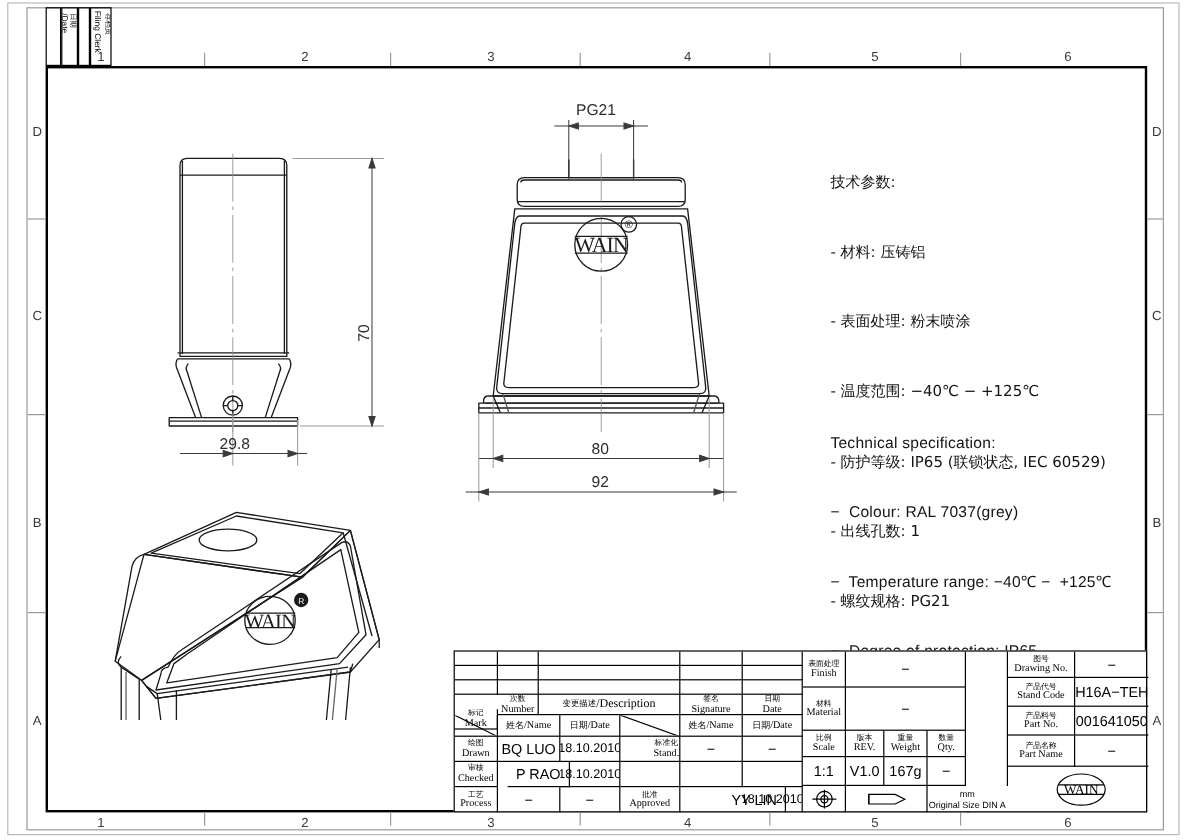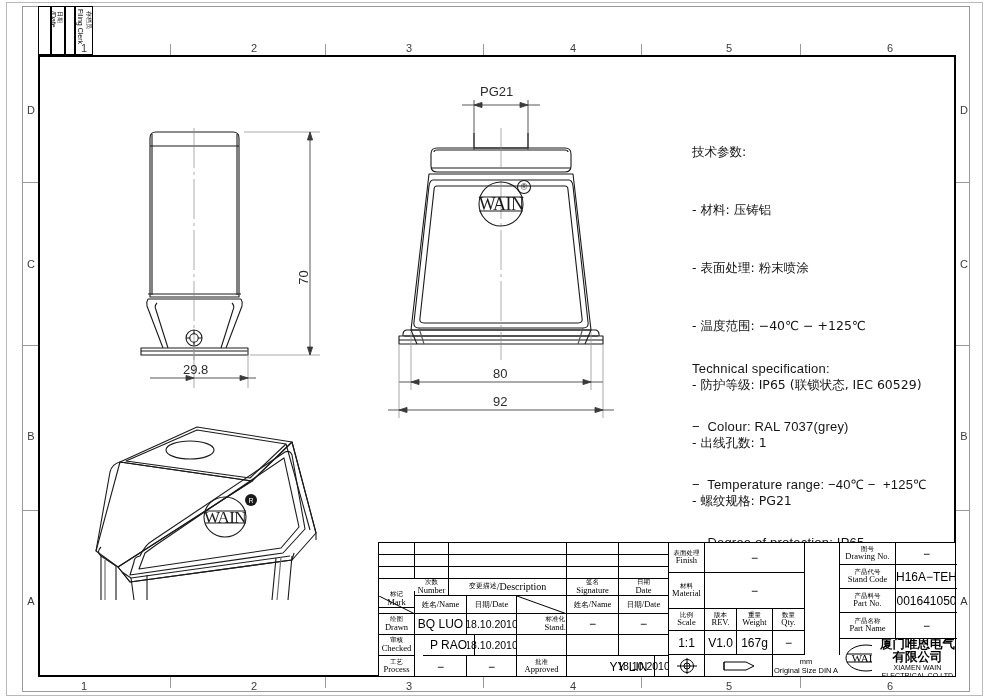--- a/index.html
+++ b/index.html
@@ -654,20 +654,16 @@
     </div>
     <div class="cell nb-r val" style="left:517px; top:70px; width:61px; height:26px;">−</div>
 
     <div class="cell nb-r nb-b co-cell" style="left:461px; top:96px; width:117px; height:38px;">
       <svg width="44" height="28">
         <ellipse cx="22" cy="14" rx="20" ry="13" fill="none" stroke="#000" stroke-width="1"></ellipse>
         <line x1="3" y1="10" x2="41" y2="10" stroke="#000" stroke-width="1"></line>
         <line x1="3" y1="18" x2="41" y2="18" stroke="#000" stroke-width="1"></line>
         <text x="22" y="18" font-family="Liberation Serif, serif" font-size="11" text-anchor="middle" fill="#000">WAIN</text>
       </svg>
-      <span class="co-names">
-        <span class="co-cn">厦门唯恩电气有限公司</span>
-        <span class="co-en">XIAMEN WAIN ELECTRICAL CO.LTD</span>
-      </span>
     </div>
   </div>
 
 </div>
 
 </body></html>

